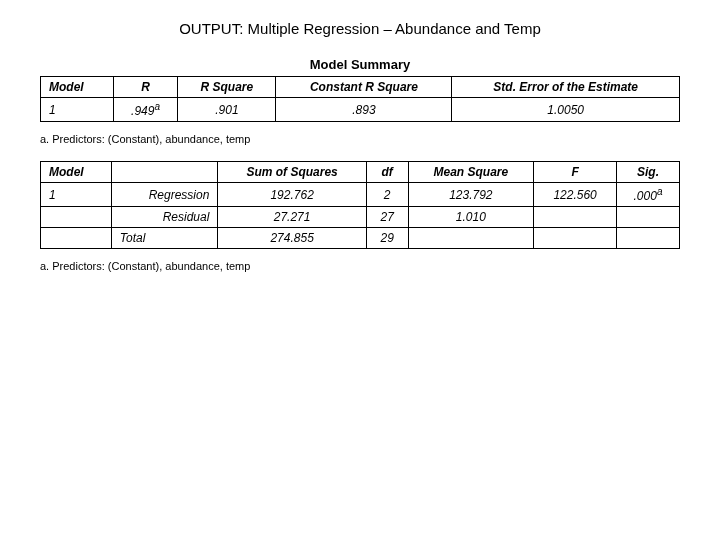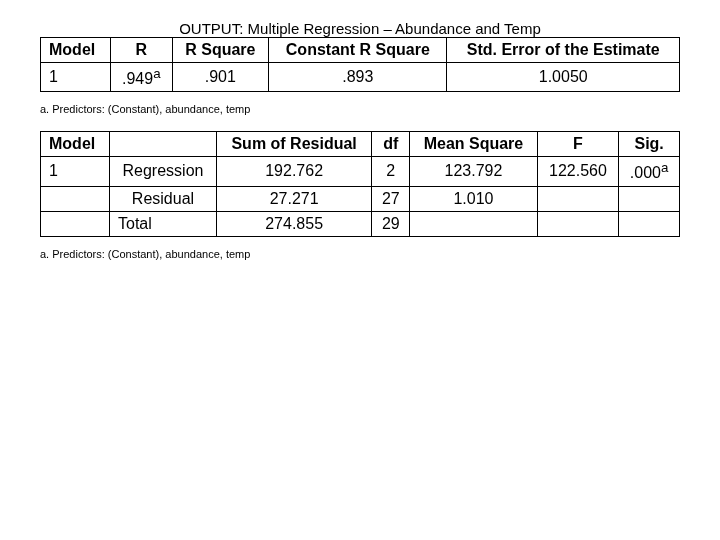--- a/index.html
+++ b/index.html
@@ -10,38 +10,40 @@
       font-family: Arial, sans-serif;
       font-size: 13px;
       display: flex;
       flex-direction: column;
       align-items: center;
       padding: 20px 40px;
     }
     .page-title {
       font-size: 15px;
       font-weight: normal;
+      margin-bottom: 20px;
     }
     .section {
       width: 100%;
       margin-bottom: 16px;
     }
     .section-title {
       text-align: center;
       font-weight: bold;
       margin-bottom: 4px;
       font-size: 13px;
     }
     .section-title sup {
       font-size: 10px;
     }
     table {
       border-collapse: collapse;
       width: 100%;
-      font-size: 16px;
+      font-size: 12px;
+      font-style: italic;
     }
     td, th {
       border: 1px solid #000;
       padding: 3px 8px;
       text-align: center;
     }
     td:first-child, th:first-child {
       text-align: left;
     }
     .footnote {
@@ -49,20 +51,23 @@
       margin-top: 11px;
       text-align: left;
     }
   </style>
 </head>
 <body>
 
 <div class="page-title">OUTPUT: Multiple Regression – Abundance and Temp</div>
 
 <div class="section">
+  <div class="section-title">
+    <span>Model Summary</span>
+  </div>
   <table>
     <thead>
       <tr>
         <th>Model</th>
         <th>R</th>
         <th>R Square</th>
         <th>Constant R Square</th>
         <th>Std. Error of the Estimate</th>
       </tr>
     </thead>
@@ -78,40 +83,40 @@
   </table>
   <div class="footnote">a. Predictors: (Constant), abundance, temp</div>
 </div>
 
 <div class="section">
   <table>
     <thead>
       <tr>
         <th>Model</th>
         <th></th>
-        <th>Sum of Residual</th>
+        <th>Sum of Squares</th>
         <th>df</th>
         <th>Mean Square</th>
         <th>F</th>
         <th>Sig.</th>
       </tr>
     </thead>
     <tbody>
       <tr>
         <td>1</td>
-        <td style="text-align:center;">Regression</td>
+        <td style="text-align:right;">Regression</td>
         <td>192.762</td>
         <td>2</td>
         <td>123.792</td>
         <td>122.560</td>
         <td>.000<sup>a</sup></td>
       </tr>
       <tr>
         <td></td>
-        <td style="text-align:center;">Residual</td>
+        <td style="text-align:right;">Residual</td>
         <td>27.271</td>
         <td>27</td>
         <td>1.010</td>
         <td></td>
         <td></td>
       </tr>
       <tr>
         <td></td>
         <td style="text-align:left;margin-left:18px;">Total</td>
         <td>274.855</td>

